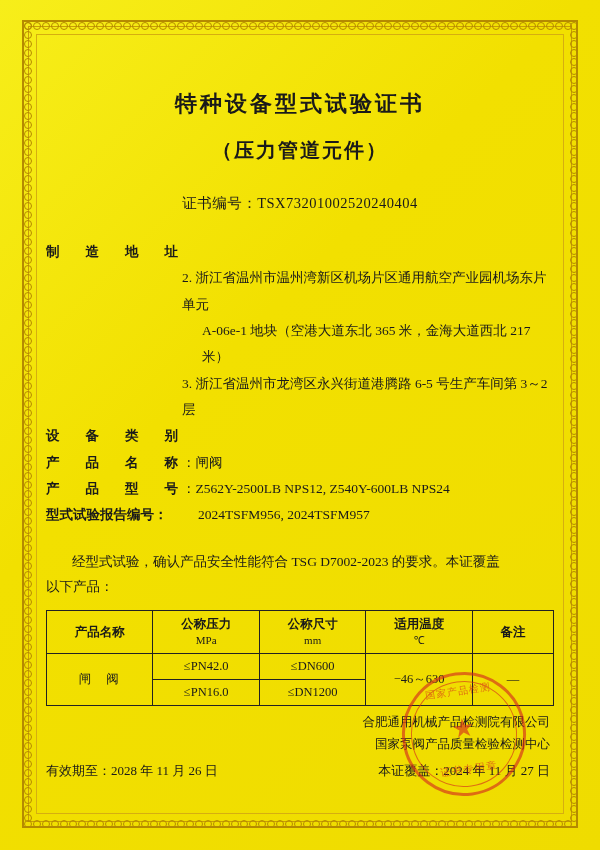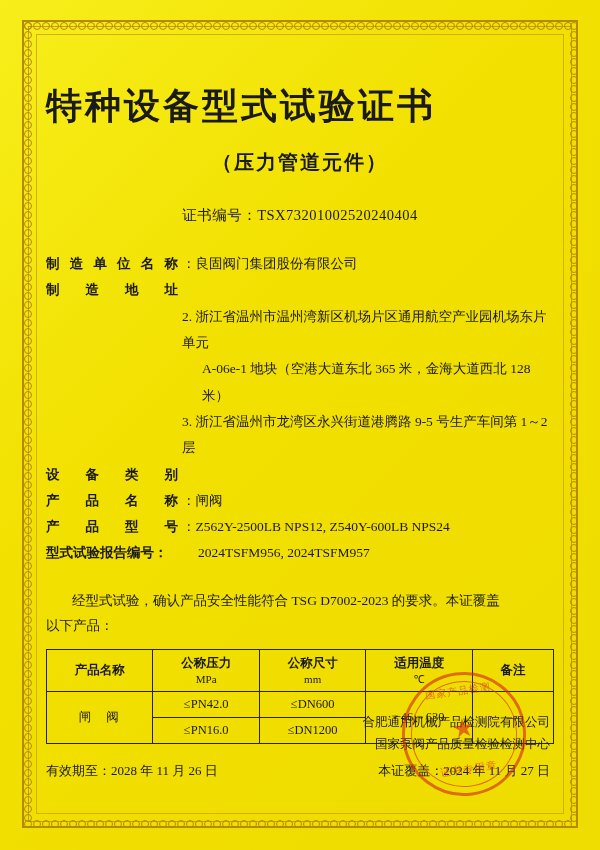--- a/index.html
+++ b/index.html
@@ -64,25 +64,25 @@
 
   .content {
     position: absolute;
     left: 46px;
     top: 60px;
     right: 46px;
     bottom: 46px;
   }
 
   .title {
-    text-align: left;
-    font-size: 36px;
+    text-align: center;
+    font-size: 22px;
     font-weight: bold;
     letter-spacing: 3px;
-    margin-top: 22px;
+    margin-top: 29px;
   }
   .subtitle {
     text-align: center;
     font-size: 20px;
     font-weight: bold;
     letter-spacing: 2px;
     margin-top: 18px;
   }
   .cert-no {
     text-align: center;
@@ -537,33 +537,29 @@
 
     <div class="title">特种设备型式试验证书</div>
     <div class="subtitle">（压力管道元件）</div>
 
     <div class="cert-no">
       <span>证书编号：</span><span>TSX73201002520240404</span>
     </div>
 
     <div class="fields">
 
-      <div class="frow">
-        <div class="flabel">制造单位名称</div>
-        <div class="fvalue">：<span>良固阀门集团股份有限公司</span></div>
-      </div>
 
 
       <div class="frow">
         <div class="flabel">制造地址</div>
       </div>
 
       <div class="cont">2. 浙江省温州市温州湾新区机场片区通用航空产业园机场东片单元</div>
-      <div class="cont2">A-06e-1 地块（空港大道东北 365 米，金海大道西北 128 米）</div>
-      <div class="cont">3. 浙江省温州市龙湾区永兴街道港腾路 9-5 号生产车间第 1～2 层</div>
+      <div class="cont2">A-06e-1 地块（空港大道东北 365 米，金海大道西北 217 米）</div>
+      <div class="cont">3. 浙江省温州市龙湾区永兴街道港腾路 6-5 号生产车间第 3～2 层</div>
 
       <div class="frow">
         <div class="flabel">设备类别</div>
       </div>
 
 
       <div class="frow">
         <div class="flabel">产品名称</div>
         <div class="fvalue">：<span>闸阀</span></div>
       </div>

